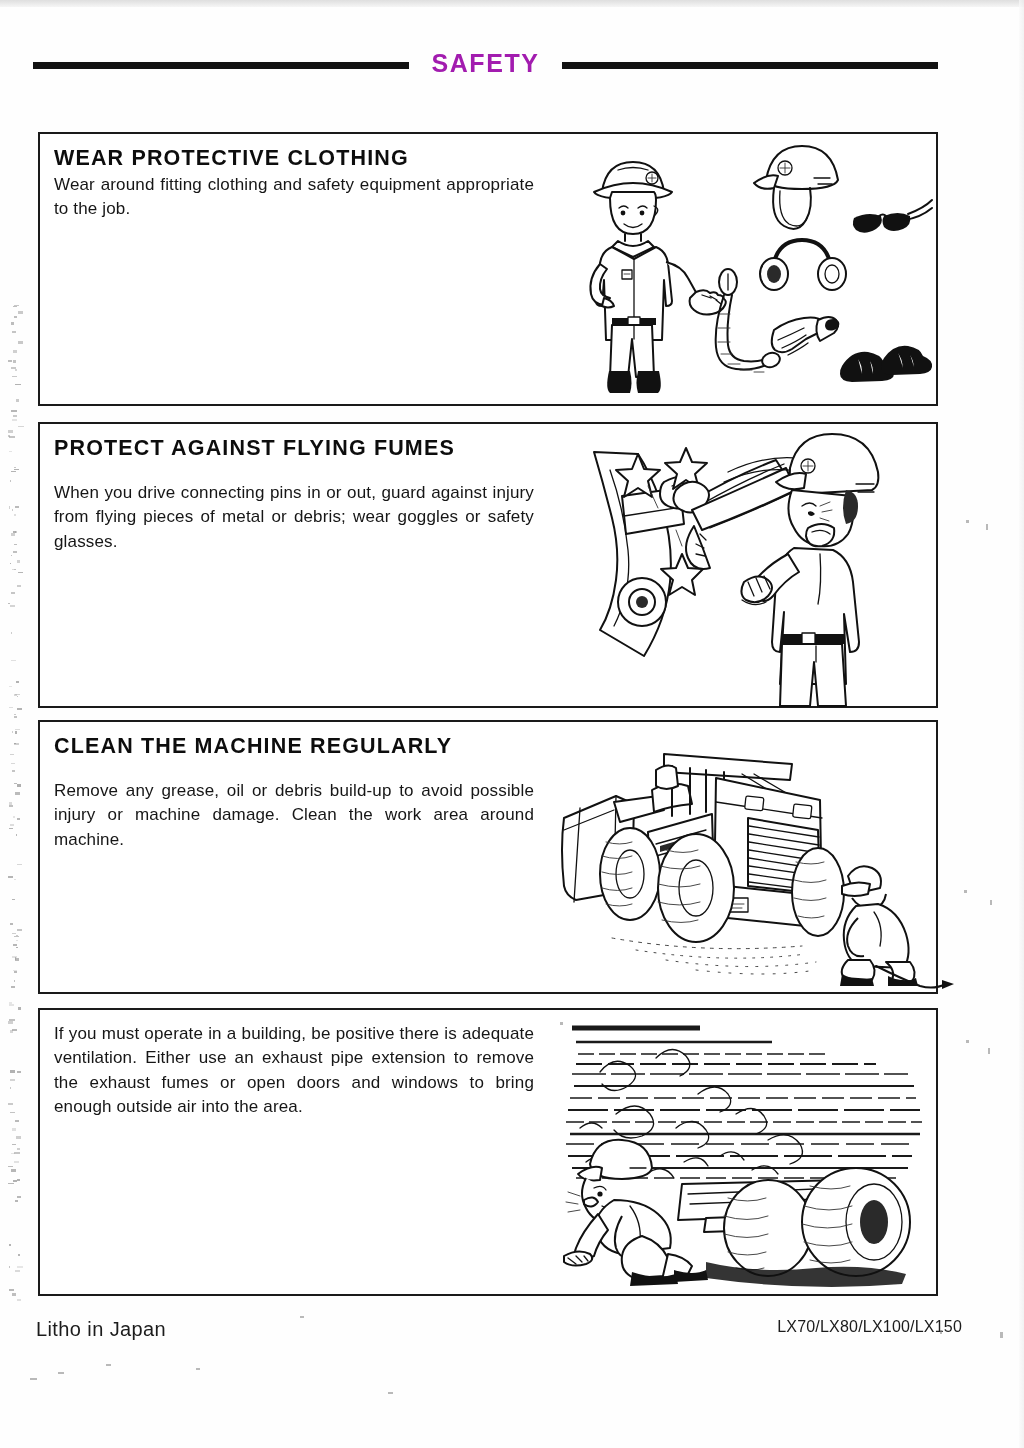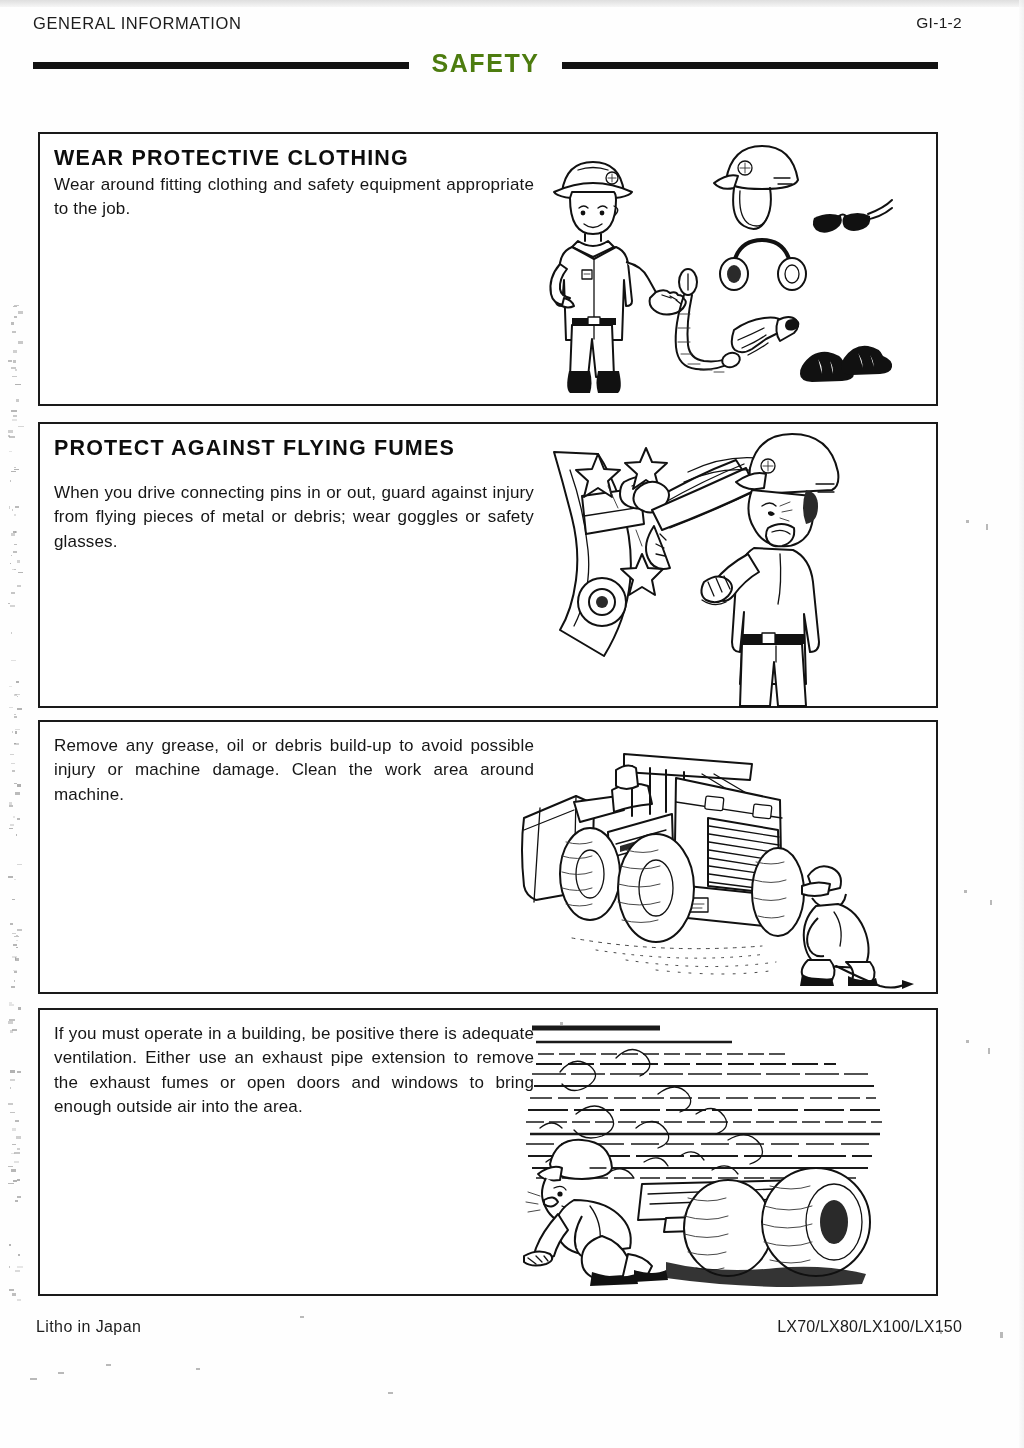--- a/index.html
+++ b/index.html
@@ -102,21 +102,21 @@
     height: 1px;
     background: rgba(255,255,255,.35);
   }
   .safety-rule.left  { margin-right: 2px; }
   .safety-rule.right { margin-left: 2px; }
   .safety-title {
     flex: 0 0 auto;
     font-size: 25px;
     font-weight: bold;
     letter-spacing: 1.6px;
-    color: #4d7c0f;
+    color: #a21caf;
     padding: 0 6px;
     transform: translateY(-2px);
   }
 
   
   .panel {
     position: absolute;
     left: 38px;
     width: 900px;
     border: 2px solid #1a1a1a;
@@ -125,20 +125,21 @@
   }
   .panel-1 { top: 132px;  height: 274px; }
   .panel-2 { top: 422px;  height: 286px; }
   .panel-3 { top: 720px;  height: 274px; }
   .panel-4 { top: 1008px; height: 288px; }
 
   .panel-inner {
     position: relative;
     width: 100%;
     height: 100%;
+    padding-left: 40px;
   }
 
   .panel-text {
     position: absolute;
     left: 14px;
     top: 12px;
     width: 480px;
   }
   .panel-title {
     font-size: 21.5px;
@@ -173,21 +174,21 @@
   .page-footer {
     position: absolute;
     left: 0;
     top: 1318px;
     width: 1024px;
     height: 24px;
   }
   .ftr-left {
     position: absolute;
     left: 36px; top: 0;
-    font-size: 16px;
+    font-size: 20px;
     letter-spacing: .4px;
     color: #1c1c1c;
   }
   .ftr-right {
     position: absolute;
     right: 62px; top: 0;
     font-size: 16px;
     letter-spacing: .2px;
     color: #1c1c1c;
   }
@@ -351,24 +352,20 @@
       <i style="top: 414px; left: 6.3px; width: 2px; height: 1.1px; opacity: 0.56;"></i>
       <i style="top: 41px; left: 9.5px; width: 5.6px; height: 2.7px; opacity: 0.57;"></i>
       <i style="top: 431.3px; left: 6.7px; width: 2.1px; height: 2.6px; opacity: 0.81;"></i>
       <i style="top: 778.5px; left: 1.5px; width: 5.6px; height: 2.9px; opacity: 0.45;"></i>
       <i style="top: 484.2px; left: 9px; width: 3.6px; height: 2.6px; opacity: 0.85;"></i>
       <i style="top: 988.7px; left: 1px; width: 4.6px; height: 2.6px; opacity: 0.75;"></i>
       <i style="top: 847.6px; left: 8.8px; width: 3.5px; height: 2px; opacity: 0.49;"></i>
       <i style="top: 130.1px; left: 0.1px; width: 4.9px; height: 2.5px; opacity: 0.49;"></i>
     </div>
 
-  <div class="page-header">
-    <div class="hdr-left">GENERAL INFORMATION</div>
-    <div class="hdr-right">GI-1-2</div>
-  </div>
 
   <div class="safety-bar">
     <div class="safety-rule left"></div>
     <div class="safety-title">SAFETY</div>
     <div class="safety-rule right"></div>
   </div>
 
   <div class="panel panel-1">
     <div class="panel-inner">
       <div class="panel-text">
@@ -558,20 +555,21 @@
             <path class="ink-thin" d="M240 222 v16"></path>
           </g>
         </svg>
       </div>
     </div>
   </div>
 
   <div class="panel panel-3">
     <div class="panel-inner">
       <div class="panel-text">
+        <h2 class="panel-title title-gap-lg">CLEAN THE MACHINE REGULARLY</h2>
         <p class="panel-body">Remove any grease, oil or debris build-up to avoid possible injury or machine damage. Clean the work area around machine.</p>
       </div>
 
       <div class="panel-figure" style="right:0px;">
         <svg width="420" height="272" viewBox="0 0 420 272">
 
           <g>
             <path class="ink-hair" d="M56 216 q90 16 190 8" stroke-dasharray="3 6"></path>
             <path class="ink-hair" d="M80 228 q90 14 170 4" stroke-dasharray="2 7"></path>
             <path class="ink-hair" d="M110 238 q80 12 150 2" stroke-dasharray="2 8"></path>

